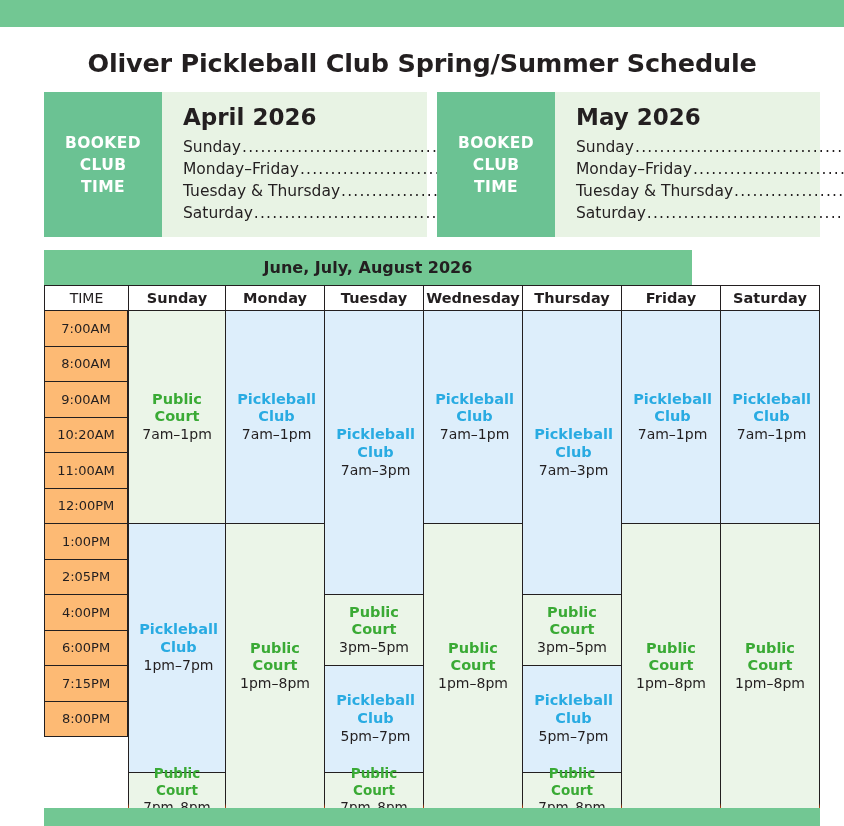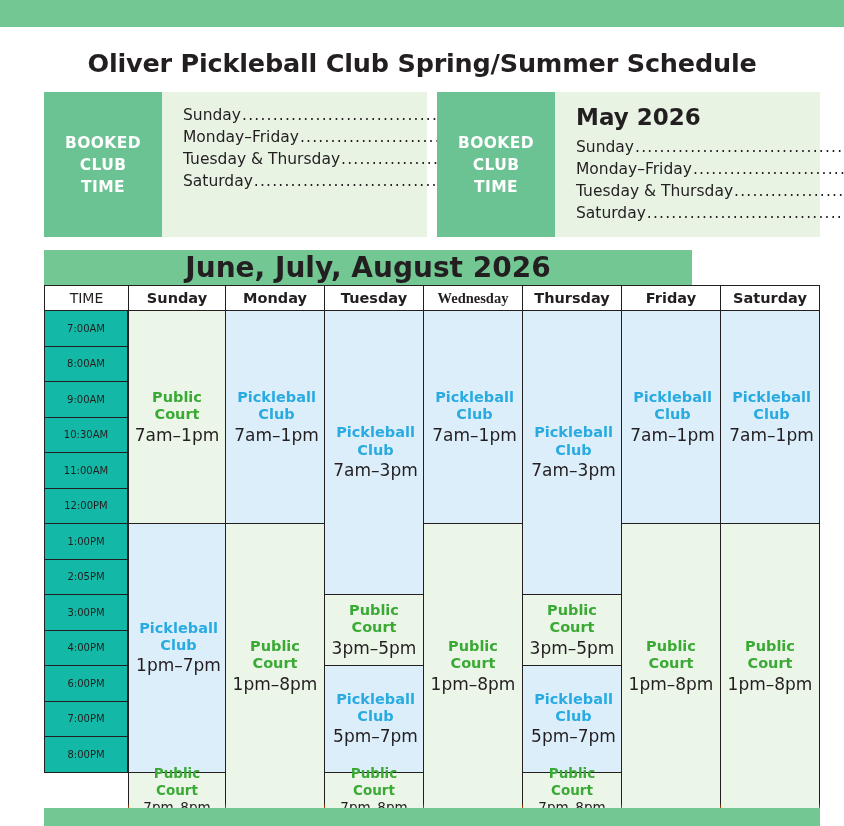--- a/index.html
+++ b/index.html
@@ -100,21 +100,21 @@
 
   
   .summer-band {
     position: absolute;
     left: 44px; top: 250px;
     width: 648px; height: 35px;
     background: #72c793;
     display: flex;
     align-items: center;
     justify-content: center;
-    font-size: 28px;
+    font-size: 16px;
     font-weight: bold;
     color: #231f20;
   }
 
   .grid {
     position: absolute;
     left: 44px; top: 285px;
     width: 776px;
     height: 523px;
   }
@@ -145,25 +145,25 @@
     position: absolute;
     left: 0; top: 26px;
     width: 84px;
   }
   .time-cell {
     box-sizing: border-box;
     width: 84px;
     height: 35.5px;
     border: 1px solid #231f20;
     border-top: none;
-    background: #14b8a6;
+    background: #fdba74;
     display: flex;
     align-items: center;
     justify-content: center;
-    font-size: 10px;
+    font-size: 13px;
   }
 
   
   .day-area {
     position: absolute;
     left: 84px; top: 26px;
     width: 692px;
     height: 497px;
   }
   .day-col {
@@ -193,41 +193,42 @@
   .block.club   { background: #ddeefb; padding-left: 6px; }
   .block.public { background: #ebf5e8; }
 
   .block-title {
     font-size: 14.5px;
     font-weight: bold;
   }
   .block.club   .block-title { color: #29abe2; }
   .block.public .block-title { color: #3aaa35; }
   .block-time {
-    font-size: 17px;
+    font-size: 14px;
     color: #231f20;
     margin-top: 1px;
   }
   .block.compact .block-title,
   .block.compact .block-time { font-size: 13.5px; }
 </style>
 </head>
 <body>
 
 <div class="topbar"></div>
 
 <div class="page-title">Oliver Pickleball Club Spring/Summer Schedule</div>
 
 <div class="booked-panel" id="panel-april">
   <div class="booked-tag">
     <span>BOOKED</span>
     <span>CLUB</span>
     <span>TIME</span>
   </div>
   <div class="booked-body">
+    <div class="month-name">April 2026</div>
     <div class="hours-list">
       <div class="hours-row">
         <span class="hours-label">Sunday</span>
         <span class="hours-dots">.....................................</span>
         <span class="hours-val">1–7pm</span>
       </div>
       <div class="hours-row">
         <span class="hours-label">Monday–Friday</span>
         <span class="hours-dots">.....................................</span>
         <span class="hours-val">9am–3pm</span>
@@ -282,38 +283,37 @@
 <div class="summer-band">
   <span>June, July, August 2026</span>
 </div>
 
 <div class="grid">
   <div class="head-row" id="head-row">
       <div class="head-cell time-head" style="width: 84px;">TIME</div>
       <div class="head-cell" style="width: 97px;">Sunday</div>
       <div class="head-cell" style="width: 99px;">Monday</div>
       <div class="head-cell" style="width: 99px;">Tuesday</div>
-      <div class="head-cell" style="width: 99px; font-family: Liberation Serif, serif;">Wednesday</div>
+      <div class="head-cell" style="width: 99px;">Wednesday</div>
       <div class="head-cell" style="width: 99px;">Thursday</div>
       <div class="head-cell" style="width: 99px;">Friday</div>
       <div class="head-cell" style="width: 100px;">Saturday</div>
     </div>
   <div class="time-col" id="time-col">
       <div class="time-cell">7:00AM</div>
       <div class="time-cell">8:00AM</div>
       <div class="time-cell">9:00AM</div>
-      <div class="time-cell">10:30AM</div>
+      <div class="time-cell">10:20AM</div>
       <div class="time-cell">11:00AM</div>
       <div class="time-cell">12:00PM</div>
       <div class="time-cell">1:00PM</div>
       <div class="time-cell">2:05PM</div>
-      <div class="time-cell">3:00PM</div>
       <div class="time-cell">4:00PM</div>
       <div class="time-cell">6:00PM</div>
-      <div class="time-cell">7:00PM</div>
+      <div class="time-cell">7:15PM</div>
       <div class="time-cell">8:00PM</div>
     </div>
   <div class="day-area" id="day-area">
       <div class="day-col" style="left: 0px; width: 97px;">
         <div class="block public has-rule" style="top: 0px; height: 213px;">
           <div class="block-title">Public Court</div>
           <div class="block-time">7am–1pm</div>
         </div>
         <div class="block club has-rule" style="top: 213px; height: 248.5px;">
           <div class="block-title">Pickleball Club</div>

